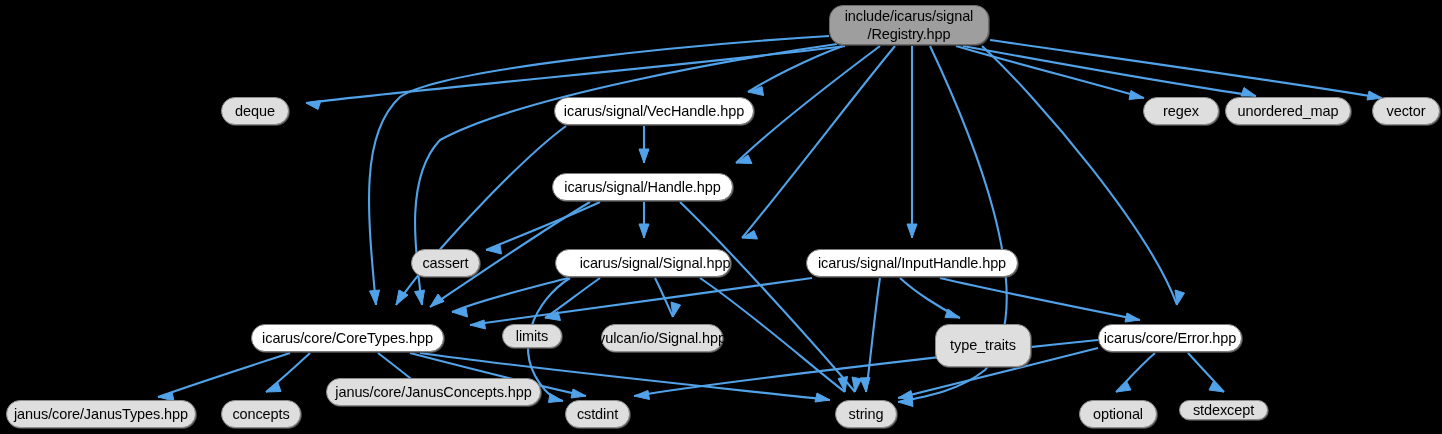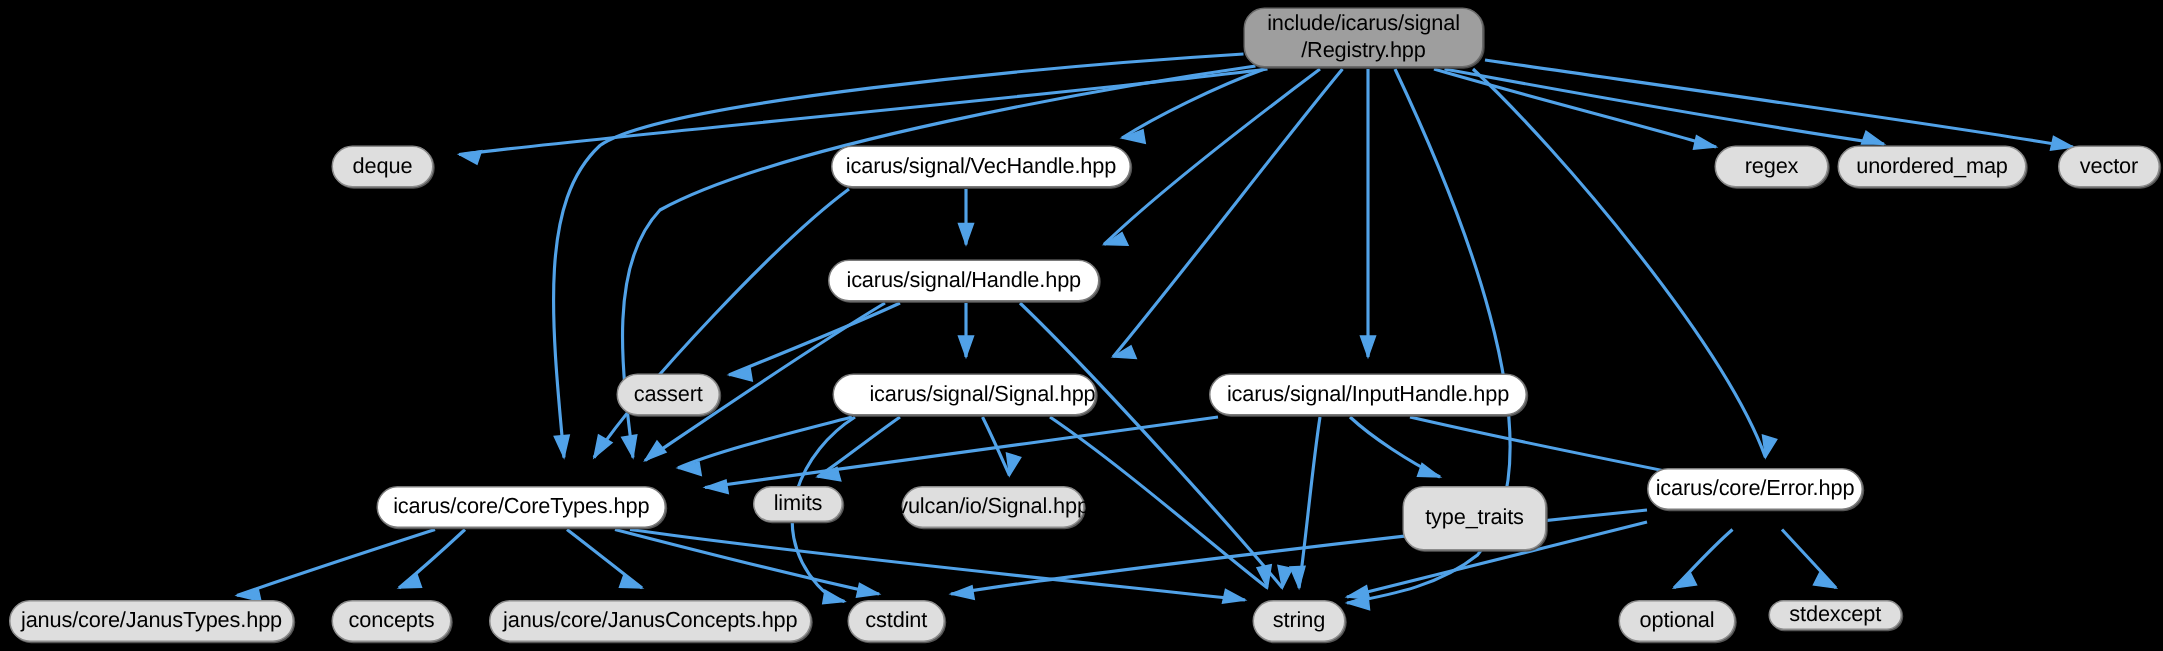--- a/index.html
+++ b/index.html
@@ -152,23 +152,23 @@
       <div class="node node-lib" style="left: 1225px; top: 97px; width: 126px; height: 28px;">unordered_map</div>
       <div class="node node-lib" style="left: 1372px; top: 97px; width: 68px; height: 28px;">vector</div>
       <div class="node node-hdr" style="left: 552px; top: 173px; width: 181px; height: 28px;">icarus/signal/Handle.hpp</div>
       <div class="node node-lib" style="left: 411px; top: 249px; width: 69px; height: 28px;">cassert</div>
       <div class="node node-hdr" style="left: 555px; top: 249px; width: 176px; height: 28px; padding-left: 24px;">icarus/signal/Signal.hpp</div>
       <div class="node node-hdr" style="left: 806px; top: 249px; width: 212px; height: 28px;">icarus/signal/InputHandle.hpp</div>
       <div class="node node-hdr" style="left: 251px; top: 324px; width: 193px; height: 28px;">icarus/core/CoreTypes.hpp</div>
       <div class="node node-lib" style="left: 502px; top: 324px; width: 60px; height: 24px;">limits</div>
       <div class="node node-lib" style="left: 601px; top: 324px; width: 122px; height: 28px;">vulcan/io/Signal.hpp</div>
       <div class="node node-lib" style="left: 925px; top: 324px; width: 96px; height: 43px; margin-left: 10px;">type_traits</div>
-      <div class="node node-hdr" style="left: 1098px; top: 312px; width: 144px; height: 28px;">icarus/core/Error.hpp</div>
+      <div class="node node-hdr" style="left: 1098px; top: 324px; width: 144px; height: 28px;">icarus/core/Error.hpp</div>
       <div class="node node-lib" style="left: 6px; top: 400px; width: 190px; height: 28px;">janus/core/JanusTypes.hpp</div>
       <div class="node node-lib" style="left: 221px; top: 400px; width: 80px; height: 28px;">concepts</div>
-      <div class="node node-lib" style="left: 326px; top: 400px; width: 215px; height: 28px;">janus/core/JanusConcepts.hpp</div>
+      <div class="node node-lib" style="left: 326px; top: 378px; width: 215px; height: 28px;">janus/core/JanusConcepts.hpp</div>
       <div class="node node-lib" style="left: 565px; top: 400px; width: 65px; height: 28px;">cstdint</div>
       <div class="node node-lib" style="left: 835px; top: 400px; width: 62px; height: 28px;">string</div>
       <div class="node node-lib" style="left: 1079px; top: 400px; width: 78px; height: 28px;">optional</div>
       <div class="node node-lib" style="left: 1179px; top: 400px; width: 89px; height: 20px;">stdexcept</div>
     </div>
 
 </div>
 
 </body></html>

